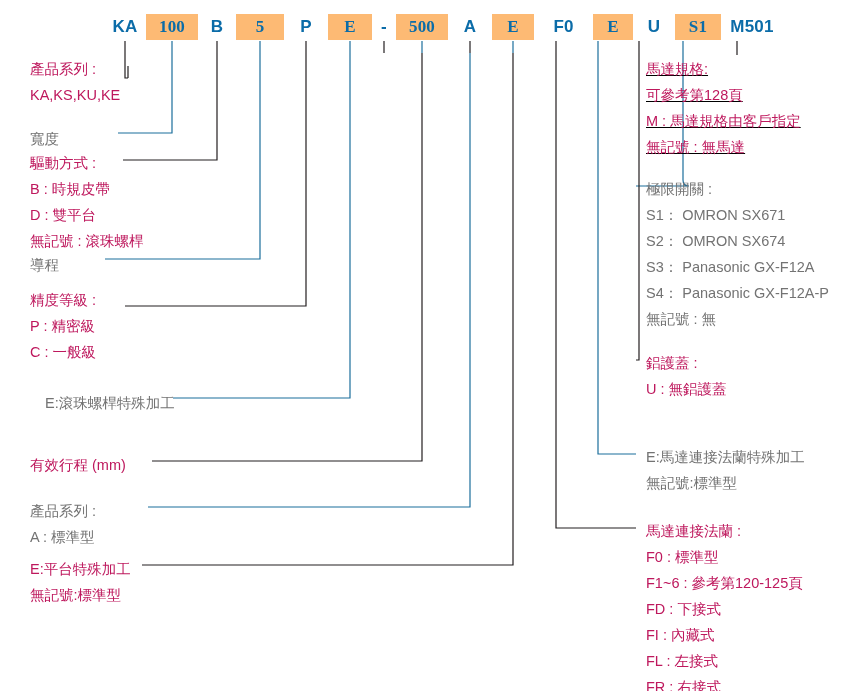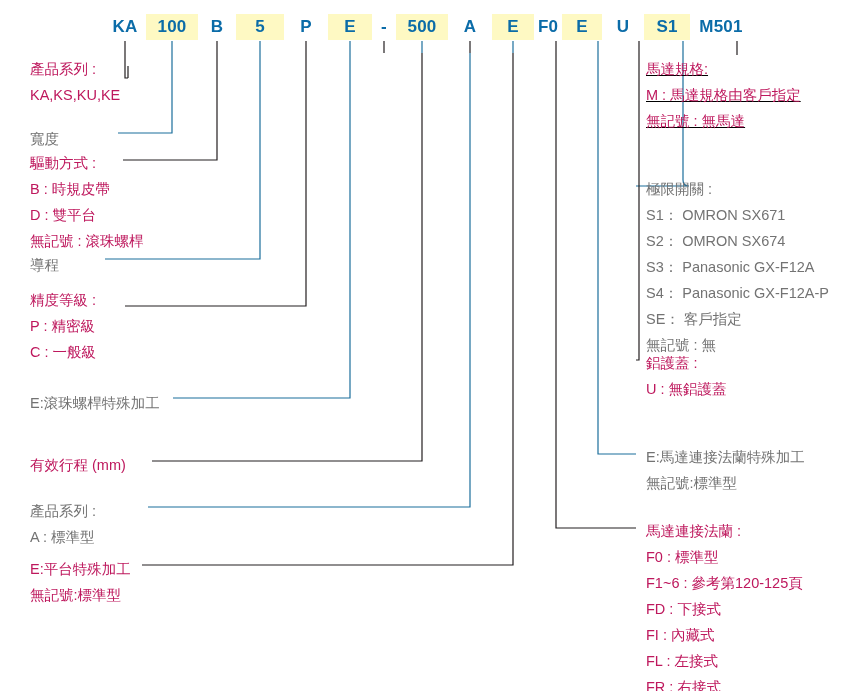--- a/index.html
+++ b/index.html
@@ -31,21 +31,21 @@
   .code-cell {
     display: flex;
     align-items: center;
     justify-content: center;
     font-size: 17px;
     font-weight: bold;
     color: #0b6ca8;
     letter-spacing: 0.2px;
     box-sizing: border-box;
   }
-  .code-cell.shade { background: #fef9c3; }
+  .code-cell.shade { background: #fdba74; font-family: Liberation Serif, serif; }
   .code-cell.plain { background: #ffffff; }
 
   
   #lines {
     position: absolute;
     left: 0;
     top: 0;
     width: 842px;
     height: 691px;
     pointer-events: none;
@@ -73,21 +73,21 @@
       <div class="code-cell plain" style="width: 42px;">KA</div>
       <div class="code-cell shade" style="width: 52px;">100</div>
       <div class="code-cell plain" style="width: 38px;">B</div>
       <div class="code-cell shade" style="width: 48px;">5</div>
       <div class="code-cell plain" style="width: 44px;">P</div>
       <div class="code-cell shade" style="width: 44px;">E</div>
       <div class="code-cell plain" style="width: 24px;">-</div>
       <div class="code-cell shade" style="width: 52px;">500</div>
       <div class="code-cell plain" style="width: 44px;">A</div>
       <div class="code-cell shade" style="width: 42px;">E</div>
-      <div class="code-cell plain" style="width: 28px;">F0</div>
+      <div class="code-cell plain" style="width: 59px;">F0</div>
       <div class="code-cell shade" style="width: 40px;">E</div>
       <div class="code-cell plain" style="width: 42px;">U</div>
       <div class="code-cell shade" style="width: 46px;">S1</div>
       <div class="code-cell plain" style="width: 62px;">M501</div>
     </div>
 
   <svg id="lines" viewBox="0 0 842 691" width="842" height="691">
       <path d="M 125 41 V 53" fill="none" stroke="#231f20" stroke-width="1.2" stroke-linecap="butt"></path>
       <path d="M 172 41 V 53" fill="none" stroke="#1b6e9c" stroke-width="1.2" stroke-linecap="butt"></path>
       <path d="M 217 41 V 53" fill="none" stroke="#231f20" stroke-width="1.2" stroke-linecap="butt"></path>
@@ -135,48 +135,48 @@
         <div class="line">無記號 : 滾珠螺桿</div>
       </div>
       <div class="block blk-blue" style="left: 30px; top: 252px;">
         <div class="line">導程</div>
       </div>
       <div class="block blk-black" style="left: 30px; top: 287px;">
         <div class="line">精度等級 :</div>
         <div class="line">P : 精密級</div>
         <div class="line">C : 一般級</div>
       </div>
-      <div class="block blk-blue" style="left: 30px; top: 390px;">
+      <div class="block blk-blue" style="left: 45px; top: 390px;">
         <div class="line">E:滾珠螺桿特殊加工</div>
       </div>
       <div class="block blk-black" style="left: 30px; top: 452px;">
         <div class="line">有效行程 (mm)</div>
       </div>
       <div class="block blk-blue" style="left: 30px; top: 498px;">
         <div class="line">產品系列 :</div>
         <div class="line">A : 標準型</div>
       </div>
       <div class="block blk-black" style="left: 30px; top: 556px;">
         <div class="line">E:平台特殊加工</div>
         <div class="line">無記號:標準型</div>
       </div>
     </div>
   <div id="blocks-right">
       <div class="block blk-black" style="left: 646px; top: 56px; text-decoration: underline;">
         <div class="line">馬達規格:</div>
+        <div class="line">可參考第128頁</div>
         <div class="line">M : 馬達規格由客戶指定</div>
         <div class="line">無記號 : 無馬達</div>
       </div>
       <div class="block blk-blue" style="left: 646px; top: 176px;">
         <div class="line">極限開關 :</div>
         <div class="line">S1： OMRON SX671</div>
         <div class="line">S2： OMRON SX674</div>
         <div class="line">S3： Panasonic GX-F12A</div>
         <div class="line">S4： Panasonic GX-F12A-P</div>
-        <div class="line">SE： 客戶指定</div>
         <div class="line">無記號 : 無</div>
       </div>
       <div class="block blk-black" style="left: 646px; top: 350px;">
         <div class="line">鋁護蓋 :</div>
         <div class="line">U : 無鋁護蓋</div>
       </div>
       <div class="block blk-blue" style="left: 646px; top: 444px;">
         <div class="line">E:馬達連接法蘭特殊加工</div>
         <div class="line">無記號:標準型</div>
       </div>

